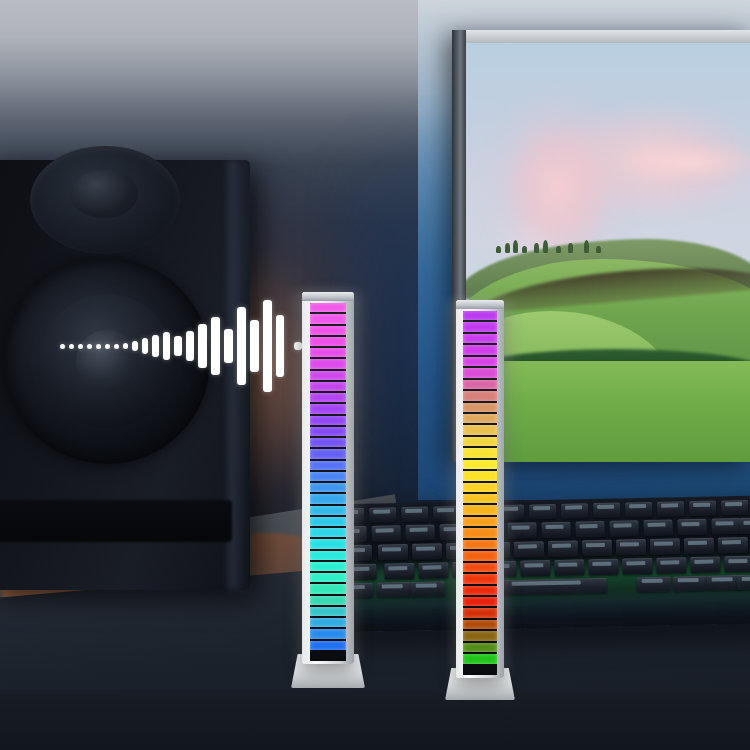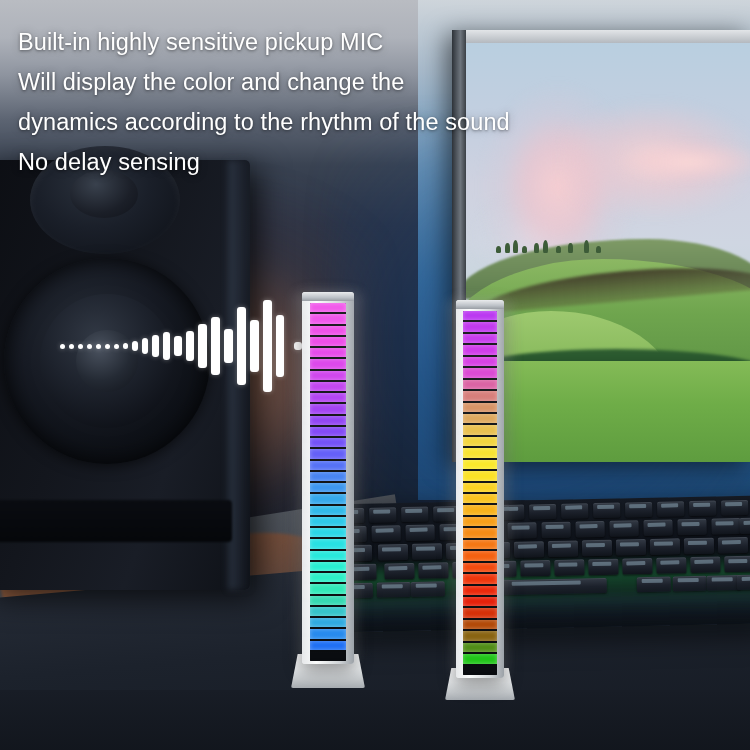--- a/index.html
+++ b/index.html
@@ -579,20 +579,14 @@
           <div class="led-seg" style="background: rgb(76, 138, 16); box-shadow: rgba(255, 255, 255, 0.35) 0px 0px 4px inset;"></div>
           <div class="led-gap" style="background: rgb(5, 7, 10);"></div>
           <div class="led-seg" style="background: rgb(28, 196, 20); box-shadow: rgba(255, 255, 255, 0.35) 0px 0px 4px inset;"></div>
           <div class="led-gap" style="background: rgb(5, 7, 10);"></div>
           <div class="led-seg" style="background: rgb(6, 8, 12);"></div>
         </div>
         <div style="position: absolute; left: -10px; top: 0px; width: 68px; height: 378px; pointer-events: none; background: linear-gradient(rgba(255, 255, 255, 0.1), rgba(255, 255, 255, 0.02)); filter: blur(6px);"></div>
       </div>
     </div>
 
-  <div class="layer headline" id="headline">
-      <div style="color: rgb(255, 255, 255);">Built-in highly sensitive pickup MIC</div>
-      <div style="color: rgb(255, 255, 255);">Will display the color and change the</div>
-      <div style="color: rgb(255, 255, 255);">dynamics according to the rhythm of the sound</div>
-      <div style="color: rgb(255, 255, 255);">No delay sensing</div>
-    </div>
 
 </div>
 
 </body></html>

